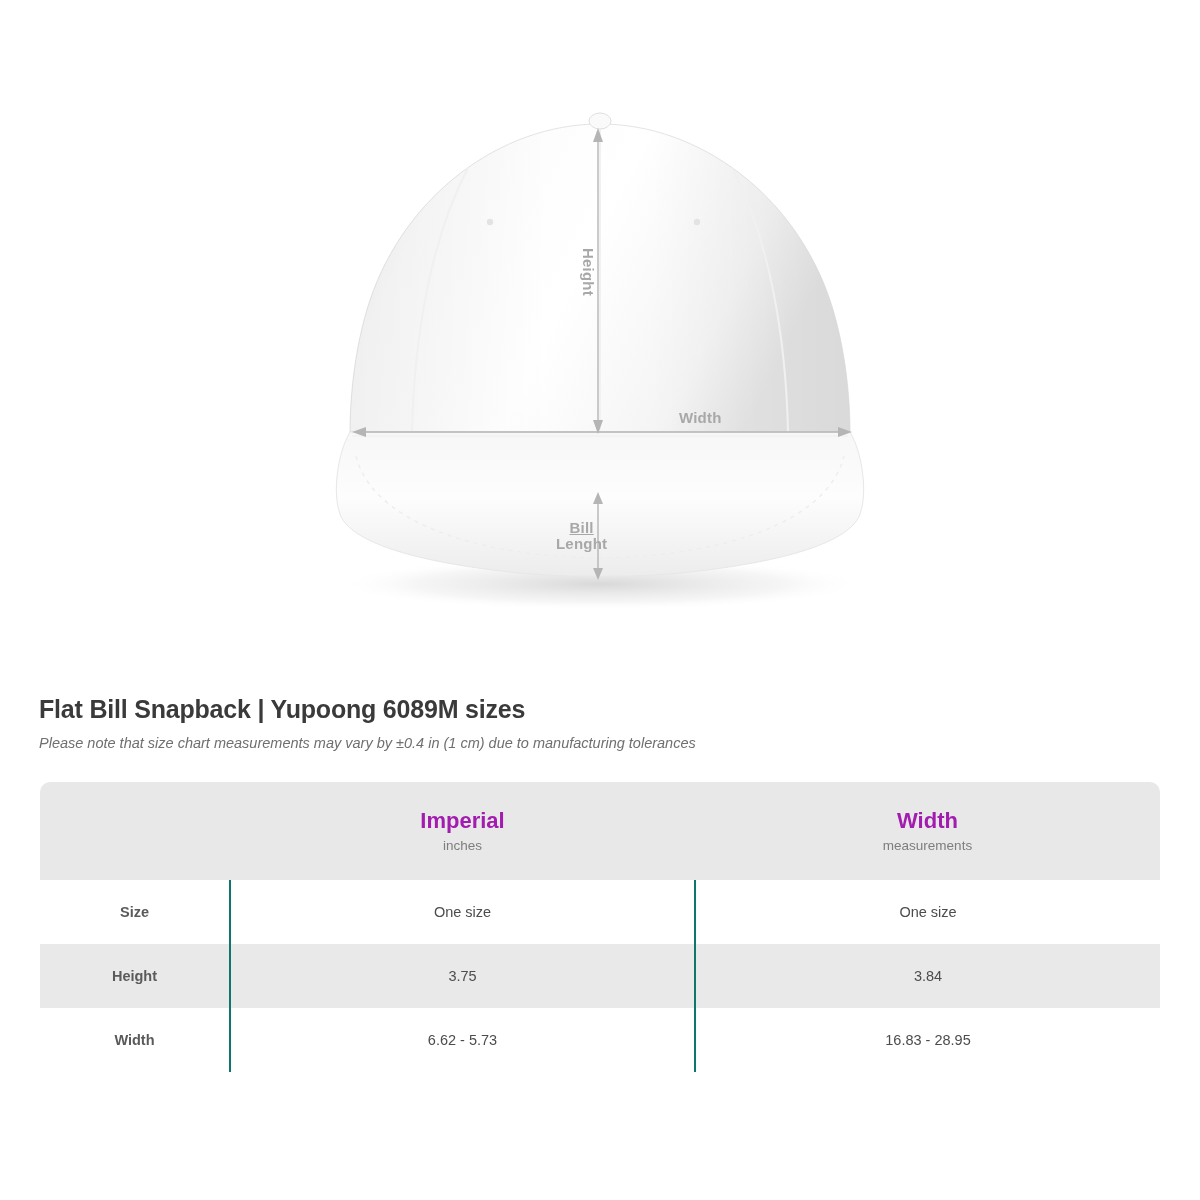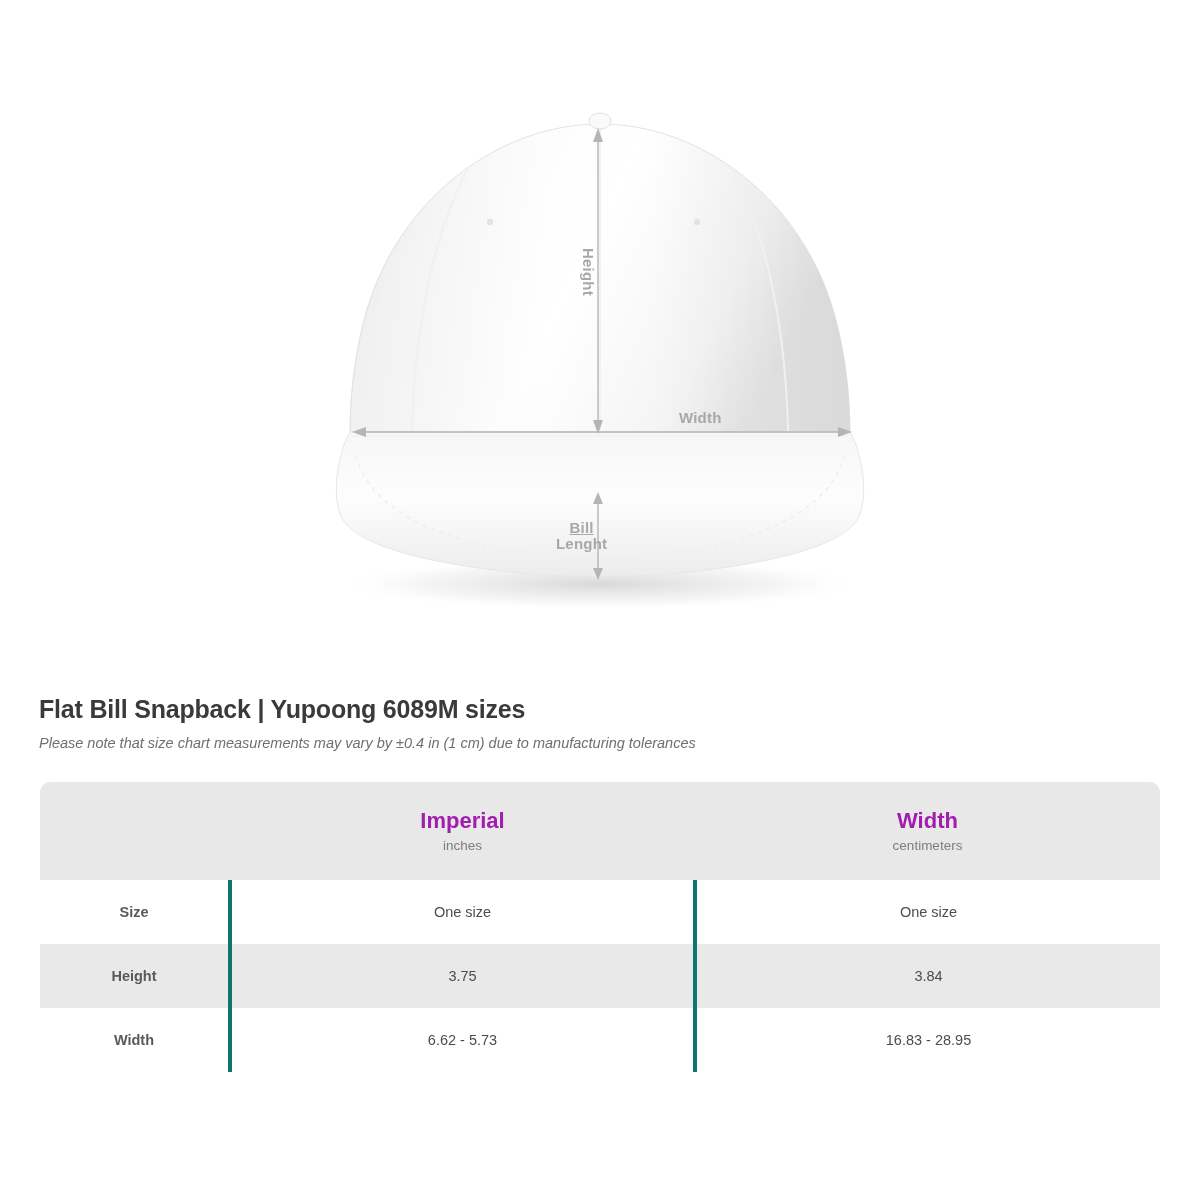--- a/index.html
+++ b/index.html
@@ -135,21 +135,21 @@
     background: #ffffff;
   }
   .body-row td.rowhead {
     font-weight: bold;
     color: #5a5a5a;
     font-size: 14.5px;
   }
   
   .body-row td.col-imp,
   .body-row td.col-met {
-    border-left: 4px solid #0f766e;
+    border-left: 2px solid #0f766e;
   }
   .col-size { width: 190px; }
   .col-imp  { width: 465px; }
   .col-met  { width: 465px; }
 </style>
 </head>
 <body>
 
 <div class="page">
 
@@ -264,21 +264,21 @@
       </colgroup>
       <tbody>
         <tr class="hdr-row">
           <td class="first"></td>
           <td>
             <div class="unit-sys">Imperial</div>
             <div class="unit-sub">inches</div>
           </td>
           <td class="last">
             <div class="unit-sys">Width</div>
-            <div class="unit-sub">centimeters</div>
+            <div class="unit-sub">measurements</div>
           </td>
         </tr>
 
         <tr class="body-row plain">
           <td class="rowhead">Size</td>
           <td class="col-imp">One size</td>
           <td class="col-met">One size</td>
         </tr>
 
         <tr class="body-row alt">

